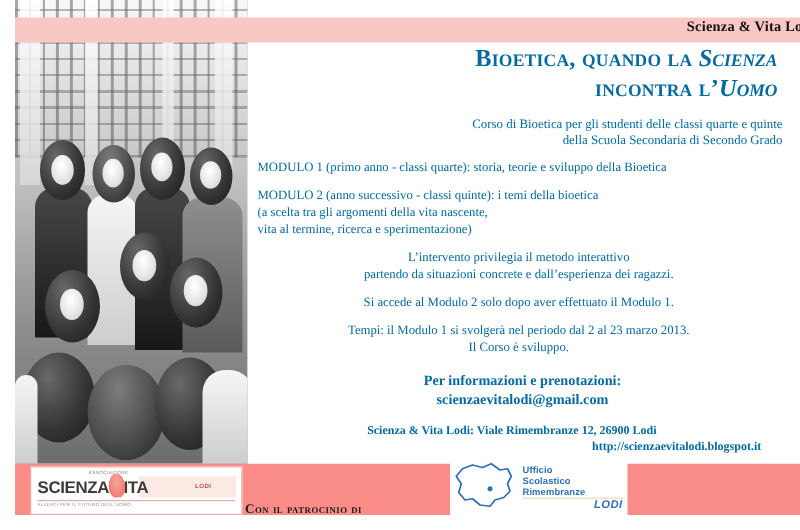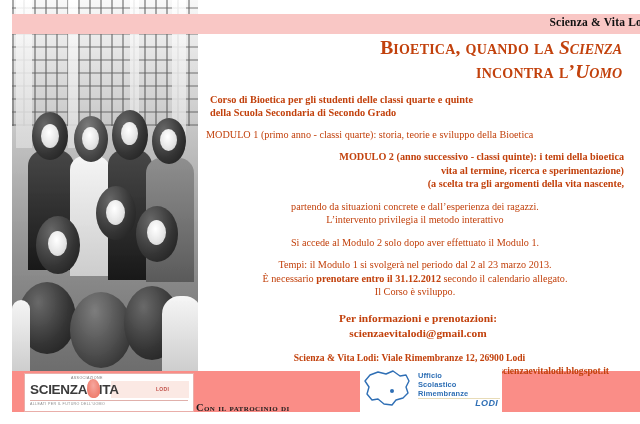--- a/index.html
+++ b/index.html
@@ -184,55 +184,55 @@
     letter-spacing:.3px;
   }
 
   
   .content {
     position: absolute;
     left: 206px;
     top: 36px;
     width: 424px;
     z-index: 6;
-    color: #c2410c;
+    color: #0369a1;
   }
   .title {
     text-align: right;
     font-size: 19.5px;
     font-variant: small-caps;
     font-weight: bold;
     line-height: 1.22;
     letter-spacing: .2px;
     margin: 0 0 2px 0;
     padding-right: 8px;
   }
   .title .em {
     font-style: italic;
     font-weight: bold;
     letter-spacing: 0;
   }
   .title .l2 { display:block; }
 
   .subtitle {
-    text-align: left;
+    text-align: right;
     font-size: 10.3px;
-    font-weight: bold;
+    font-weight: normal;
     line-height: 1.28;
     margin: 9px 0 0 0;
     padding: 0 4px;
   }
   .para {
     font-size: 10.2px;
     line-height: 1.32;
     margin: 9px 0 0 0;
     padding-right: 6px;
   }
   .p-mod1 { text-align: left; }
-  .p-right { text-align: right; font-weight: bold; }
+  .p-right { text-align: left; }
   .p-center { text-align: center; }
   .blk { display: block; }
   .bold { font-weight: bold; }
 
   .contact {
     text-align: center;
     font-size: 11.4px;
     font-weight: bold;
     line-height: 1.3;
     margin: 13px 0 0 0;
@@ -308,34 +308,33 @@
 
     <div class="subtitle">
       <span class="blk">Corso di Bioetica per gli studenti delle classi quarte e quinte</span>
       <span class="blk">della Scuola Secondaria di Secondo Grado</span>
     </div>
 
     <p class="para p-mod1">MODULO 1 (primo anno - classi quarte): storia, teorie e sviluppo della Bioetica</p>
 
     <p class="para p-right">
       <span class="blk">MODULO 2 (anno successivo - classi quinte): i temi della bioetica</span>
+      <span class="blk">(a scelta tra gli argomenti della vita nascente,</span>
       <span class="blk">vita al termine, ricerca e sperimentazione)</span>
-      <span class="blk">(a scelta tra gli argomenti della vita nascente,</span>
     </p>
 
     <p class="para p-center">
+      <span class="blk">L’intervento privilegia il metodo interattivo</span>
       <span class="blk">partendo da situazioni concrete e dall’esperienza dei ragazzi.</span>
-      <span class="blk">L’intervento privilegia il metodo interattivo</span>
     </p>
 
     <p class="para p-center">Si accede al Modulo 2 solo dopo aver effettuato il Modulo 1.</p>
 
     <p class="para p-center">
       <span class="blk">Tempi: il Modulo 1 si svolgerà nel periodo dal 2 al 23 marzo 2013.</span>
-      <span class="blk"><span>È necessario </span><span class="bold">prenotare entro il 31.12.2012</span><span> secondo il calendario allegato.</span></span>
       <span class="blk">Il Corso è sviluppo.</span>
     </p>
 
     <div class="contact">
       <span class="blk">Per informazioni e prenotazioni:</span>
       <span class="blk">scienzaevitalodi@gmail.com</span>
     </div>
 
     <div class="addr">
       <span class="blk">Scienza &amp; Vita Lodi: Viale Rimembranze 12, 26900 Lodi</span>

